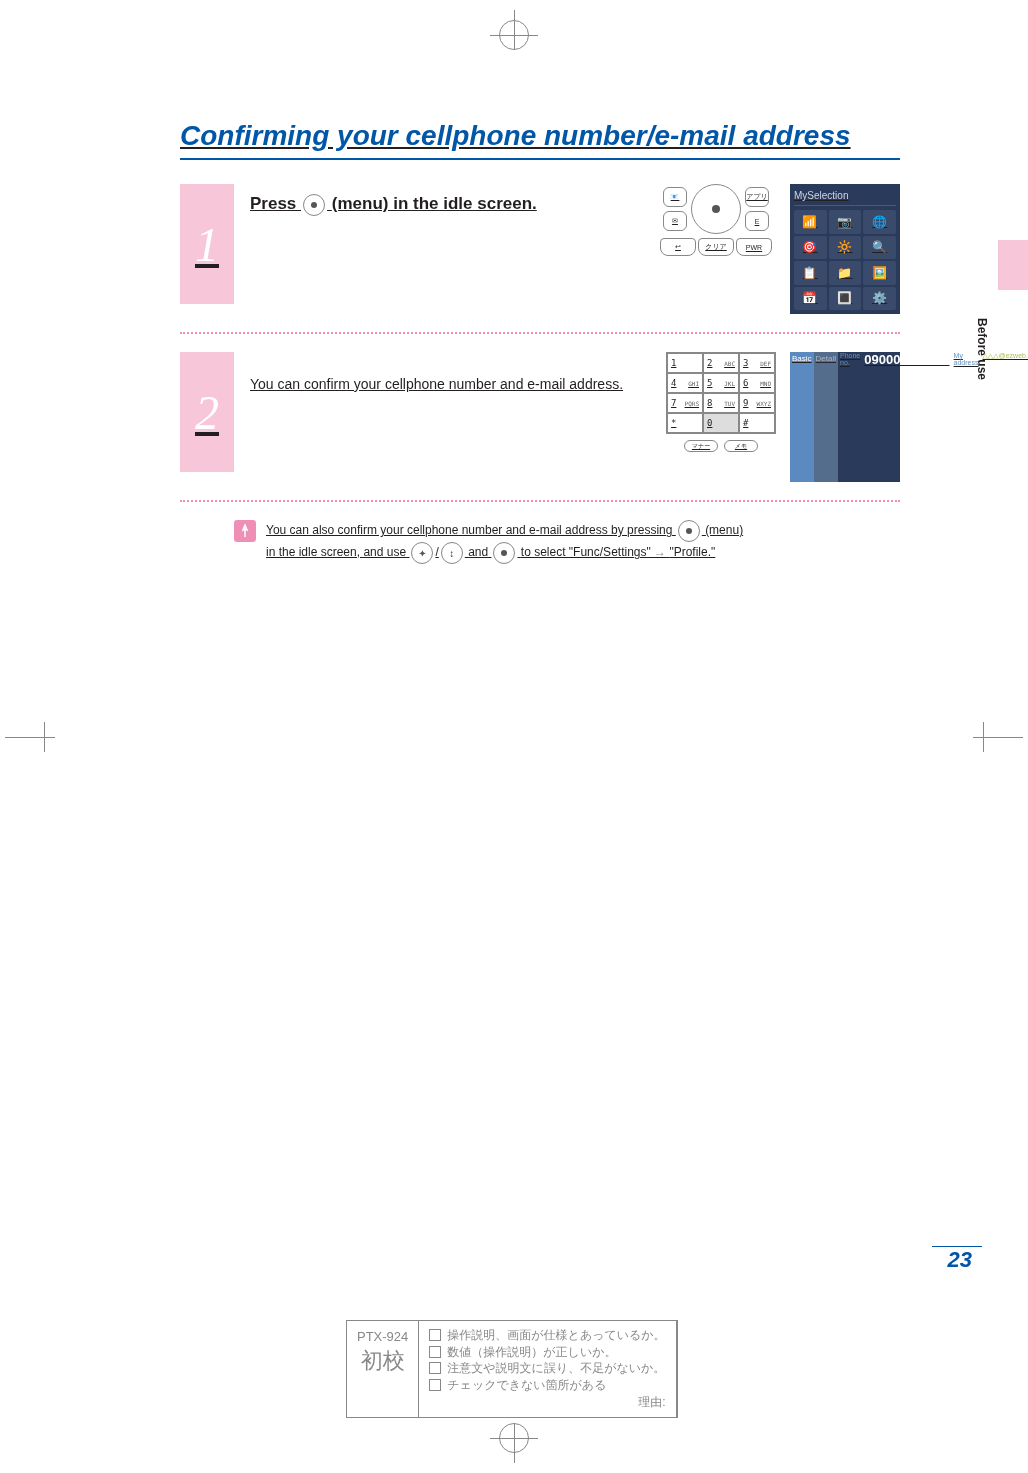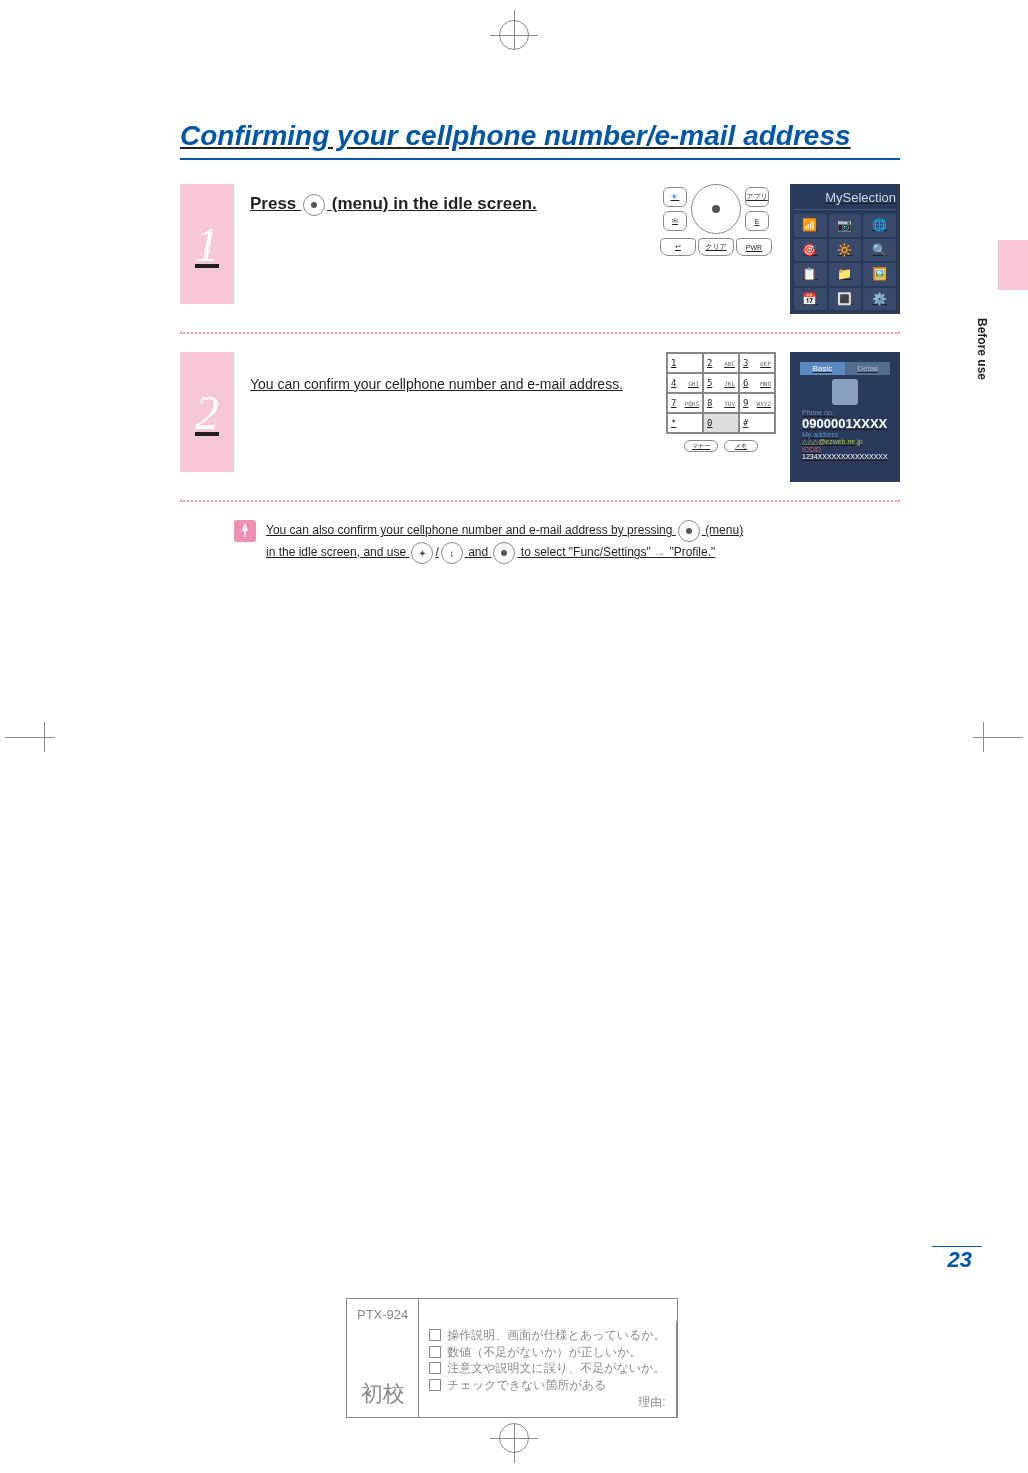--- a/index.html
+++ b/index.html
@@ -130,22 +130,22 @@
       width: 110px;
       height: 130px;
       background: #2a3a5a;
       color: #fff;
       font-size: 8px;
       padding: 4px;
       display: flex;
       flex-direction: column;
     }
     .myselection-header {
-      text-align: right;
-      font-size: 13px;
+      text-align: left;
+      font-size: 10px;
       color: #c9d5e8;
       padding: 2px 0 4px;
       border-bottom: 1px solid #4a5a7a;
     }
     .icon-grid {
       display: grid;
       grid-template-columns: repeat(3, 1fr);
       gap: 2px;
       flex: 1;
       padding-top: 4px;
@@ -245,23 +245,23 @@
       display: flex;
       align-items: center;
       justify-content: center;
     }
     .profile-box {
       width: 110px;
       height: 130px;
       background: #2a3a5a;
       color: #fff;
       font-size: 8px;
-      padding: 10px;
-      display: flex;
-      flex-direction: column;
+      padding: 0;
+      display: flex;
+      flex-direction: row;
     }
     .profile-tabs {
       display: flex;
       font-size: 8px;
     }
     .profile-tab {
       flex: 1;
       text-align: center;
       padding: 2px;
     }
@@ -378,28 +378,27 @@
       display: flex;
       font-size: 12px;
       color: #888;
     }
     .proof-left {
       padding: 8px 10px;
       border-right: 1px solid #888;
       display: flex;
       flex-direction: column;
       align-items: center;
-      justify-content: space-between;
+      justify-content: flex-start;
     }
     .proof-code { font-size: 13px; }
     .proof-stage { font-size: 22px; margin-top: 2px; }
     .proof-mid {
       padding: 6px 10px;
       border-right: 1px solid #888;
-      margin-top: 22px;
     }
     .proof-mid .check-row {
       display: flex;
       align-items: flex-start;
       gap: 6px;
       line-height: 1.4;
     }
     .checkbox {
       width: 12px; height: 12px;
       border: 1px solid #888;
@@ -594,21 +593,21 @@
     <div class="proof-code">PTX-924</div>
     <div class="proof-stage">初校</div>
   </div>
   <div class="proof-mid">
     <div class="check-row">
         <div class="checkbox"></div>
         <span>操作説明、画面が仕様とあっているか。</span>
       </div>
     <div class="check-row">
         <div class="checkbox"></div>
-        <span>数値（不足がないか）が正しいか。</span>
+        <span>数値（操作説明）が正しいか。</span>
       </div>
     <div class="check-row">
         <div class="checkbox"></div>
         <span>注意文や説明文に誤り、不足がないか。</span>
       </div>
     <div class="check-row">
         <div class="checkbox"></div>
         <span>チェックできない箇所がある</span>
       </div>
     <div style="padding-left:18px;text-align:right;"><span>理由:</span></div>

